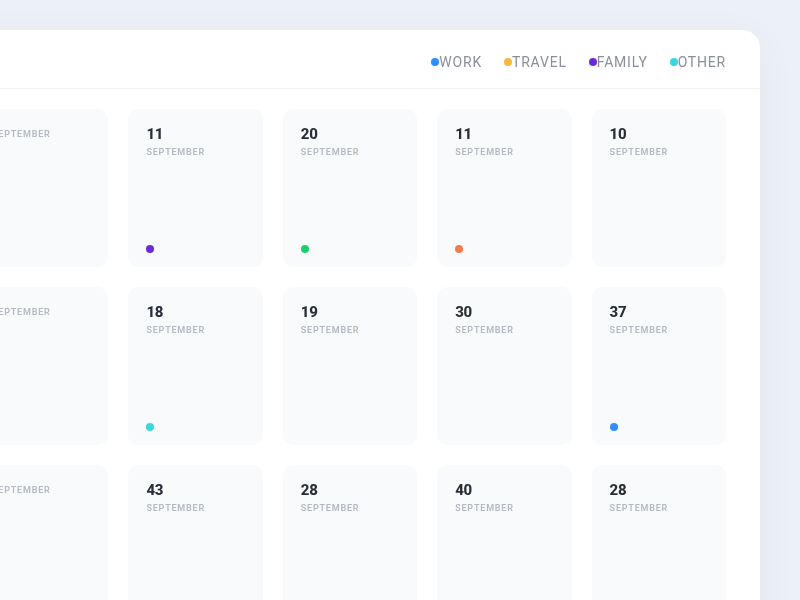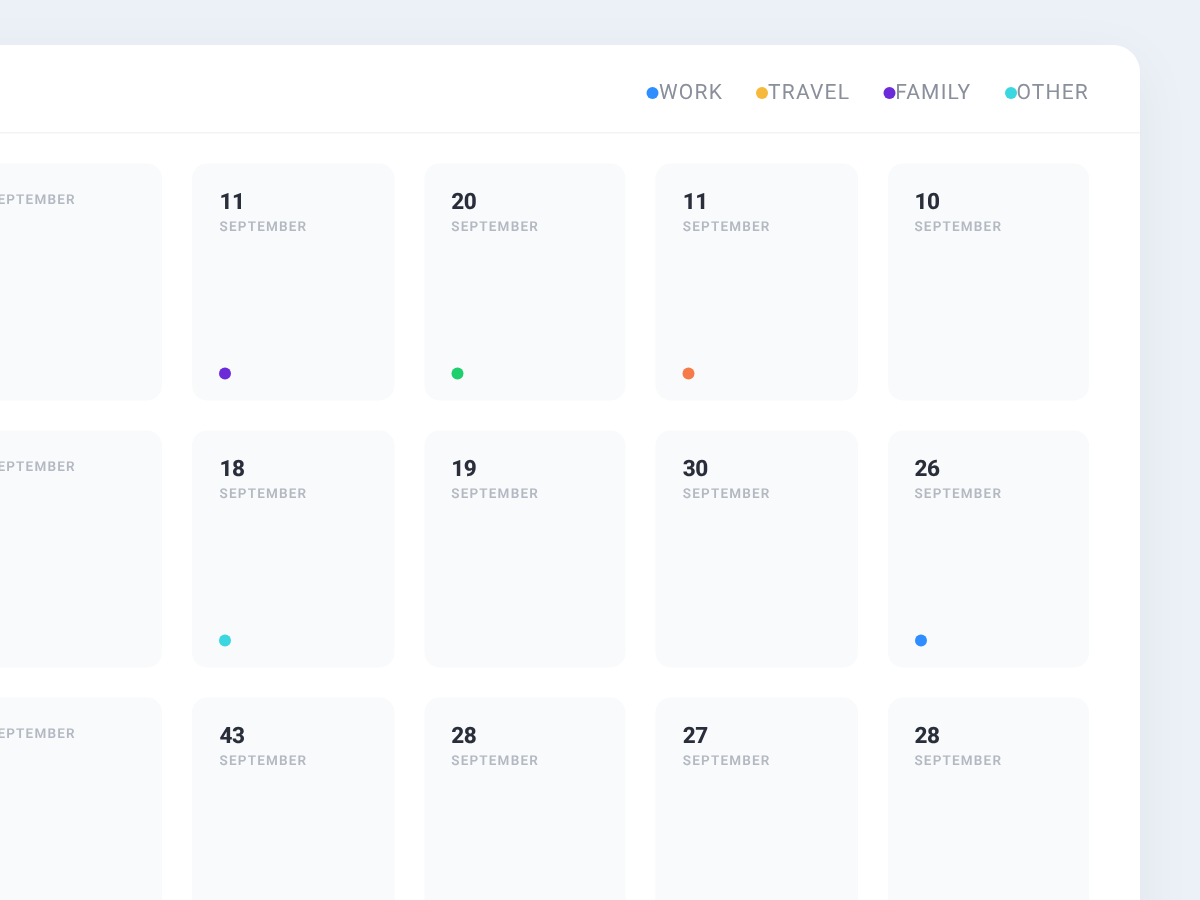--- a/index.html
+++ b/index.html
@@ -136,38 +136,38 @@
       </div>
       <div class="day">
         <div class="day-num">19</div>
         <div class="day-month">SEPTEMBER</div>
       </div>
       <div class="day">
         <div class="day-num">30</div>
         <div class="day-month">SEPTEMBER</div>
       </div>
       <div class="day">
-        <div class="day-num">26</div>
+        <div class="day-num">37</div>
         <div class="day-month">SEPTEMBER</div>
         <div class="day-dot" style="background: rgb(47, 142, 255);"></div>
       </div>
       <div class="day">
         <div class="day-num" style="visibility: hidden;"></div>
         <div class="day-month">SEPTEMBER</div>
       </div>
       <div class="day">
         <div class="day-num">43</div>
         <div class="day-month">SEPTEMBER</div>
       </div>
       <div class="day">
         <div class="day-num">28</div>
         <div class="day-month">SEPTEMBER</div>
       </div>
       <div class="day">
-        <div class="day-num">27</div>
+        <div class="day-num">40</div>
         <div class="day-month">SEPTEMBER</div>
       </div>
       <div class="day">
         <div class="day-num">28</div>
         <div class="day-month">SEPTEMBER</div>
       </div>
     </div>
 
 </div>
 

